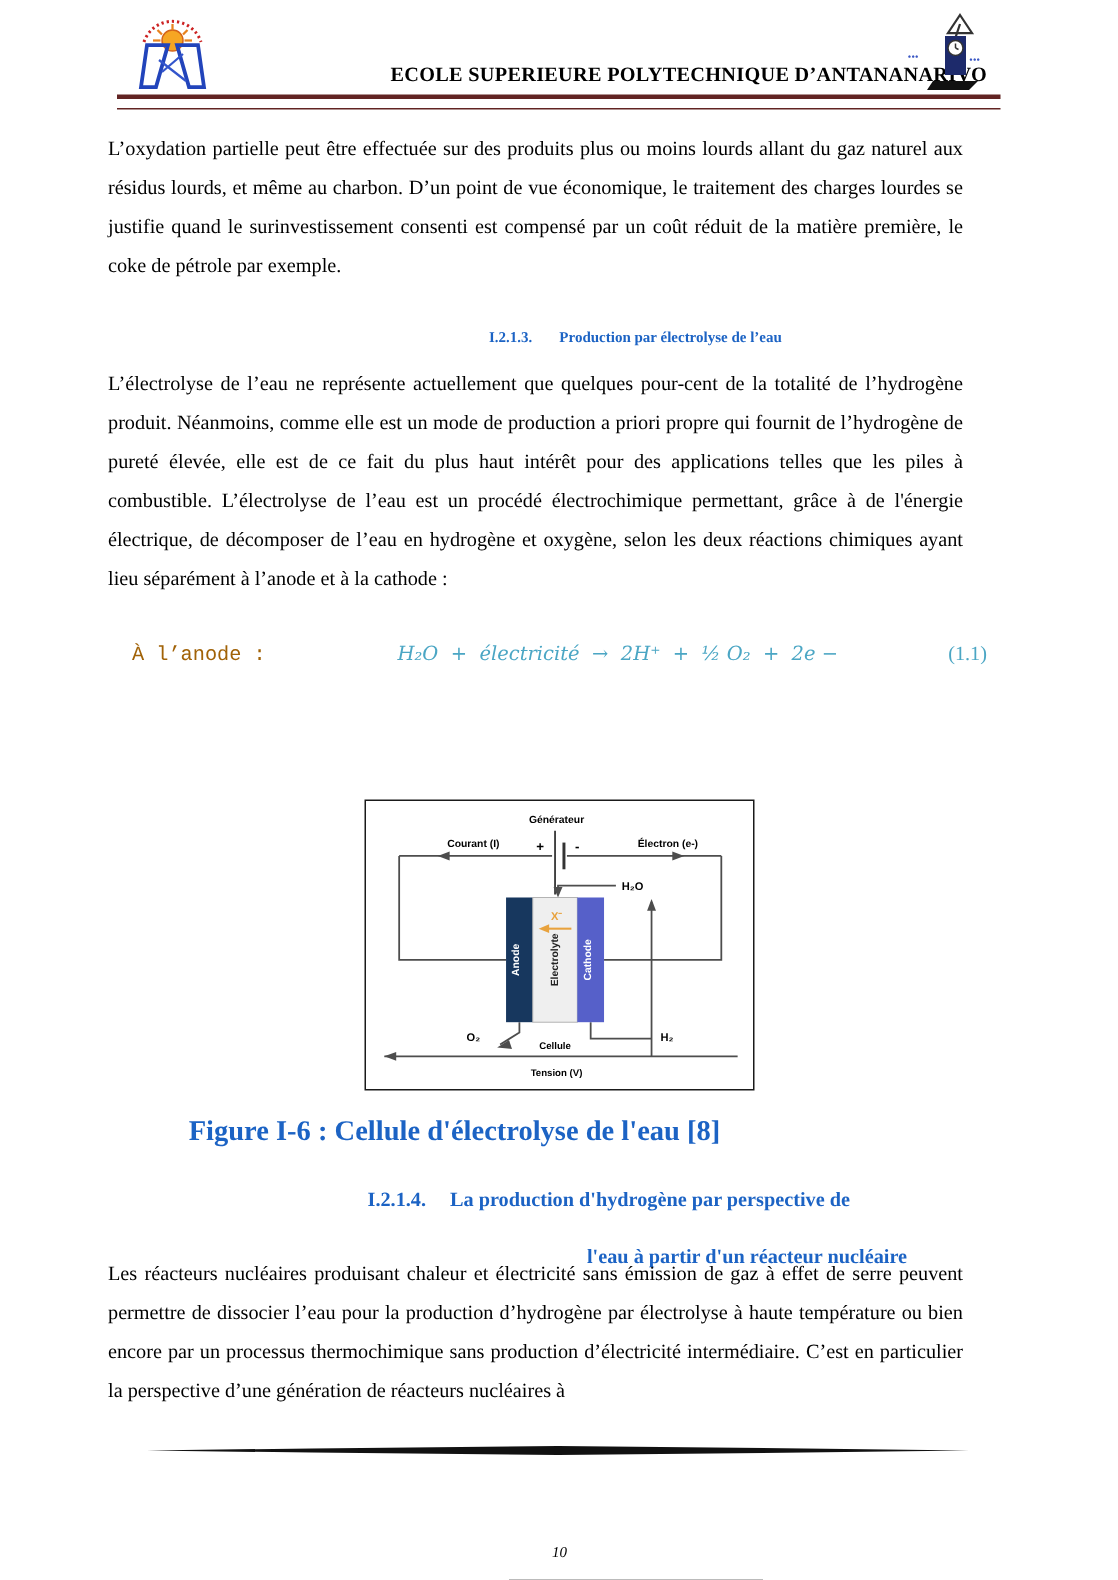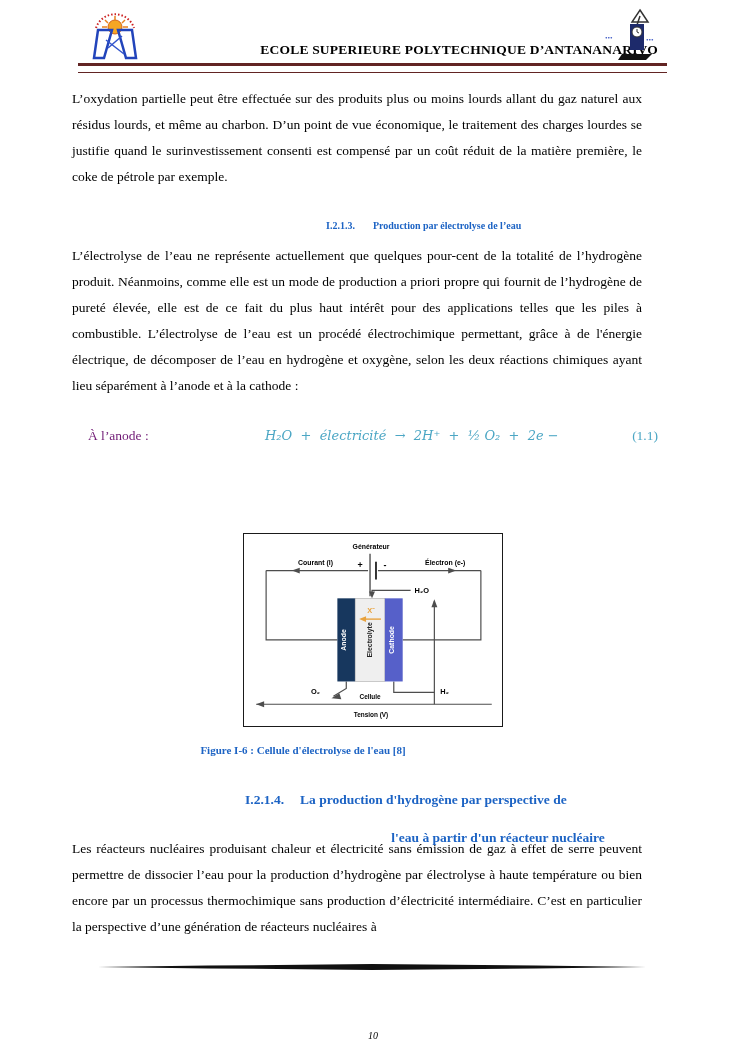--- a/index.html
+++ b/index.html
@@ -40,36 +40,36 @@
   }
   .h124 .line1 .num{margin-left:157px;}
   .h124 .gap{display:inline-block;width:16px;}
   .h124 .line2{margin-left:260px;width:300px;text-align:center;margin-top:11px;}
   
   .eq-row{
     position:absolute;left:88px;width:570px;height:22px;
     display:flex;align-items:baseline;font-size:13.5px;
   }
   .eq1{top:428px;} .eq2{top:455px;} .eq3{top:481px;}
-  .eq-label{width:177px;flex:0 0 177px;color:#701a75;}
+  .eq-label{width:177px;flex:0 0 177px;color:#a16207;font-family:Liberation Mono, monospace;}
   .eq-formula{
     flex:1 1 auto;color:#4BA6C4;font-style:italic;white-space:pre;
     font-family:"DejaVu Serif", serif;font-size:13px;
   }
   .eq-num{flex:0 0 auto;color:#4BA6C4;font-style:normal;}
   
   .figure-box{
     position:absolute;left:243px;top:533px;width:260px;height:194px;
     border:1.5px solid #1a1a1a;background:#fff;box-sizing:border-box;
   }
   .figure-box svg{display:block;width:100%;height:100%;}
   .fig-label{font-family:"Liberation Sans", sans-serif;font-weight:bold;}
   .caption{
     position:absolute;left:88px;top:744px;width:430px;text-align:center;
-    font-weight:bold;font-size:11px;color:#1C63C4;
+    font-weight:bold;font-size:19px;color:#1C63C4;
   }
   
   .footer-line{position:absolute;left:98px;top:963px;width:548px;height:8px;}
   .page-num{
     position:absolute;left:88px;top:1030px;width:570px;text-align:center;
     font-size:10px;
     font-style:italic;
   }
 </style>
 </head>

